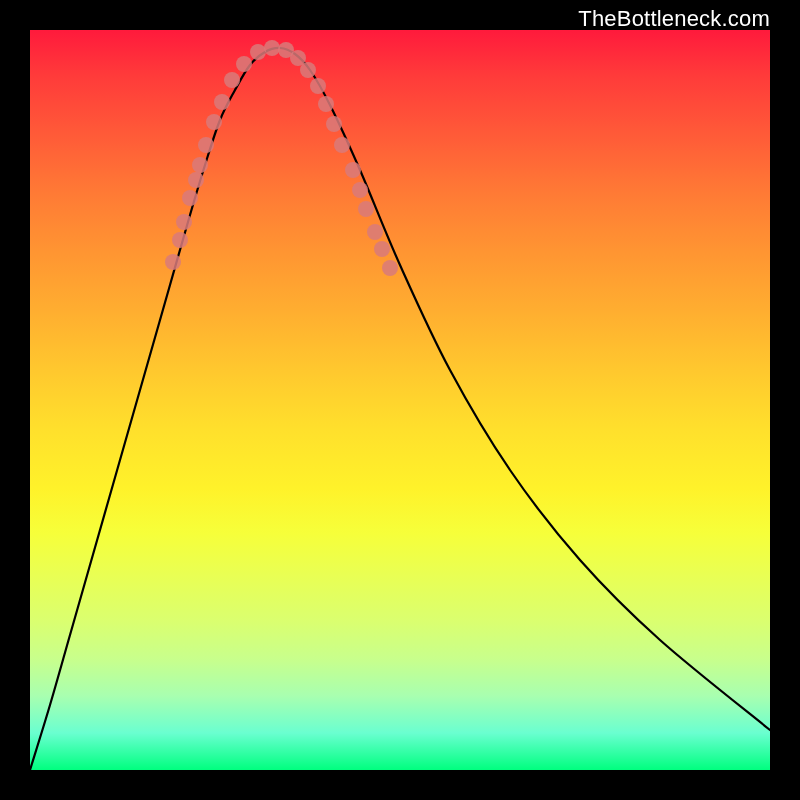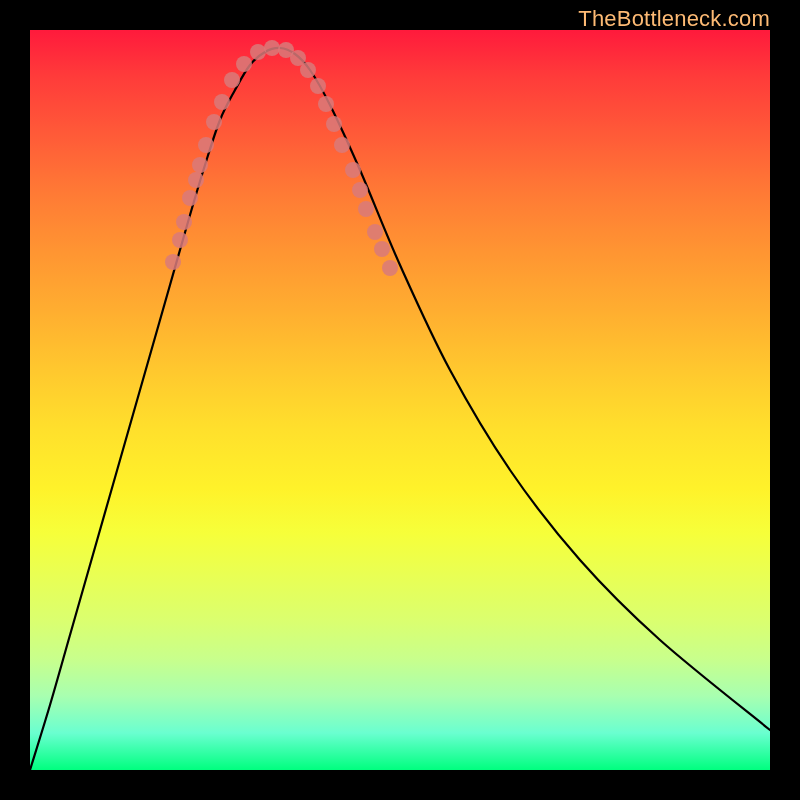--- a/index.html
+++ b/index.html
@@ -40,21 +40,21 @@
       #c8ff8c 85%,
       #a8ffb0 90%,
       #6affd0 95%,
       #00ff7f 100%
     );
   }
   .watermark {
     position: absolute;
     top: 6px;
     right: 30px;
-    color: #fdba74;
+    color: #ffffff;
     font-size: 22px;
     font-weight: 500;
     letter-spacing: 0.2px;
     user-select: none;
   }
   svg.curve-layer {
     position: absolute;
     left: 0;
     top: 0;
     width: 740px;

